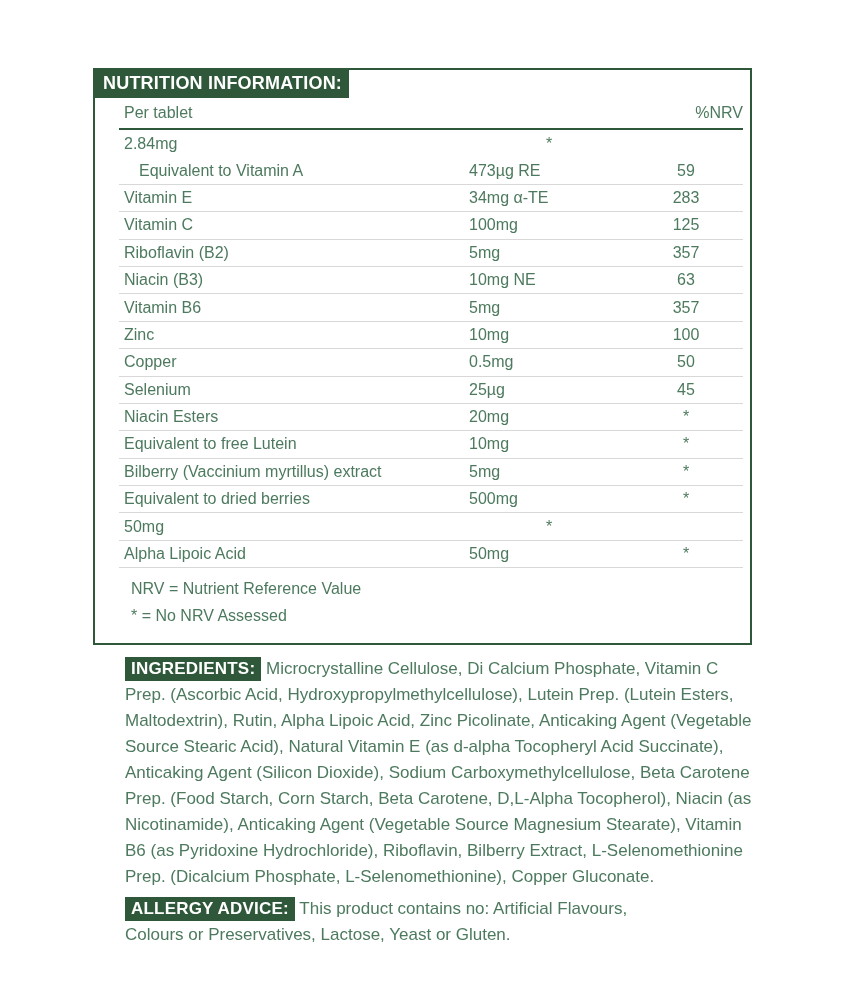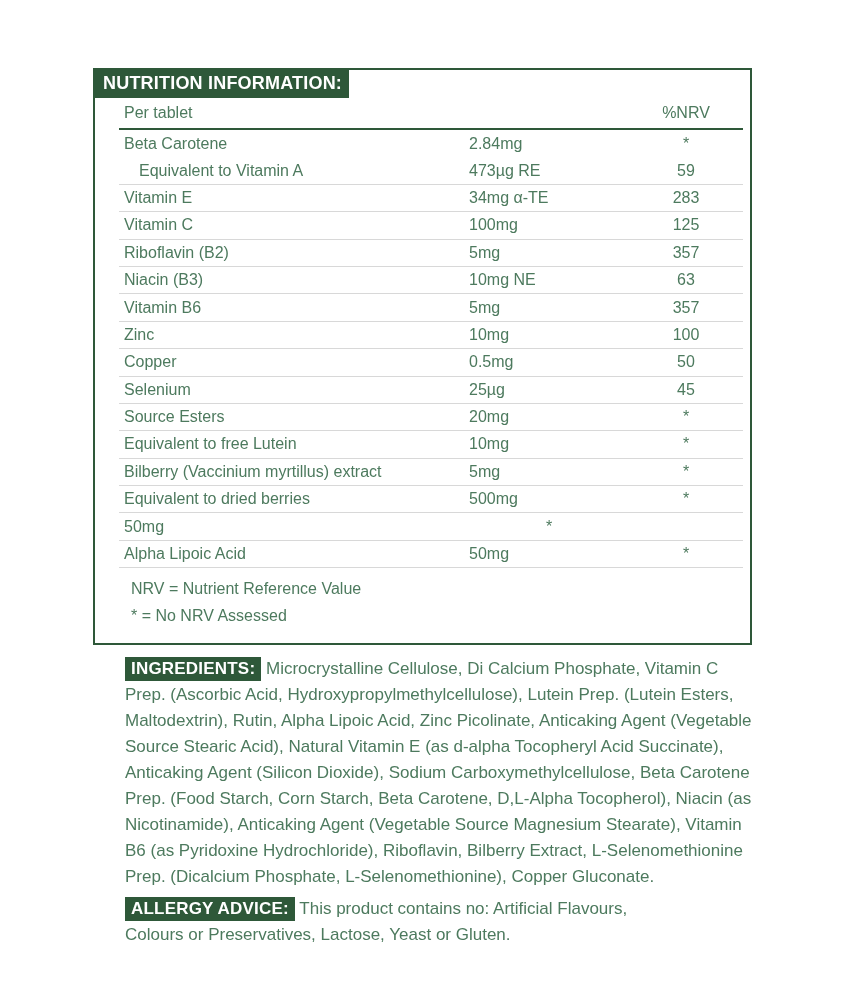--- a/index.html
+++ b/index.html
@@ -41,21 +41,21 @@
   .t-head {
     display: grid;
     grid-template-columns: 345px 160px 1fr;
     height: 32px;
     align-items: center;
     border-bottom: 2px solid #2e5839;
     font-size: 16px;
     padding: 0 0 0 5px;
     margin-top: 8px;
   }
-  .t-head .nrv-h { text-align: center; }
+  .t-head .nrv-h { text-align: right; }
   .t-row {
     display: grid;
     grid-template-columns: 345px 160px 1fr;
     height: 27.4px;
     align-items: center;
     border-bottom: 1px solid #d8d8d8;
     font-size: 16px;
     padding-left: 5px;
   }
   .t-row.no-sep { border-bottom: none; }
@@ -102,21 +102,20 @@
 
     <div class="table-wrap">
       <div class="t-head">
         <span class="name-h">Per tablet</span>
         <span></span>
         <span class="nrv-h">%NRV</span>
       </div>
 
       <div id="rows">
   <div class="t-row no-sep">
-    <span class="cell name">Beta Carotene</span>
     <span class="cell amount">2.84mg</span>
     <span class="cell nrv">*</span>
   </div>
 
   <div class="t-row indent">
     <span class="cell name">Equivalent to Vitamin A</span>
     <span class="cell amount">473µg RE</span>
     <span class="cell nrv">59</span>
   </div>
 
@@ -162,21 +161,21 @@
     <span class="cell nrv">50</span>
   </div>
 
   <div class="t-row">
     <span class="cell name">Selenium</span>
     <span class="cell amount">25µg</span>
     <span class="cell nrv">45</span>
   </div>
 
   <div class="t-row">
-    <span class="cell name">Source Esters</span>
+    <span class="cell name">Niacin Esters</span>
     <span class="cell amount">20mg</span>
     <span class="cell nrv">*</span>
   </div>
 
   <div class="t-row">
     <span class="cell name">Equivalent to free Lutein</span>
     <span class="cell amount">10mg</span>
     <span class="cell nrv">*</span>
   </div>
 

